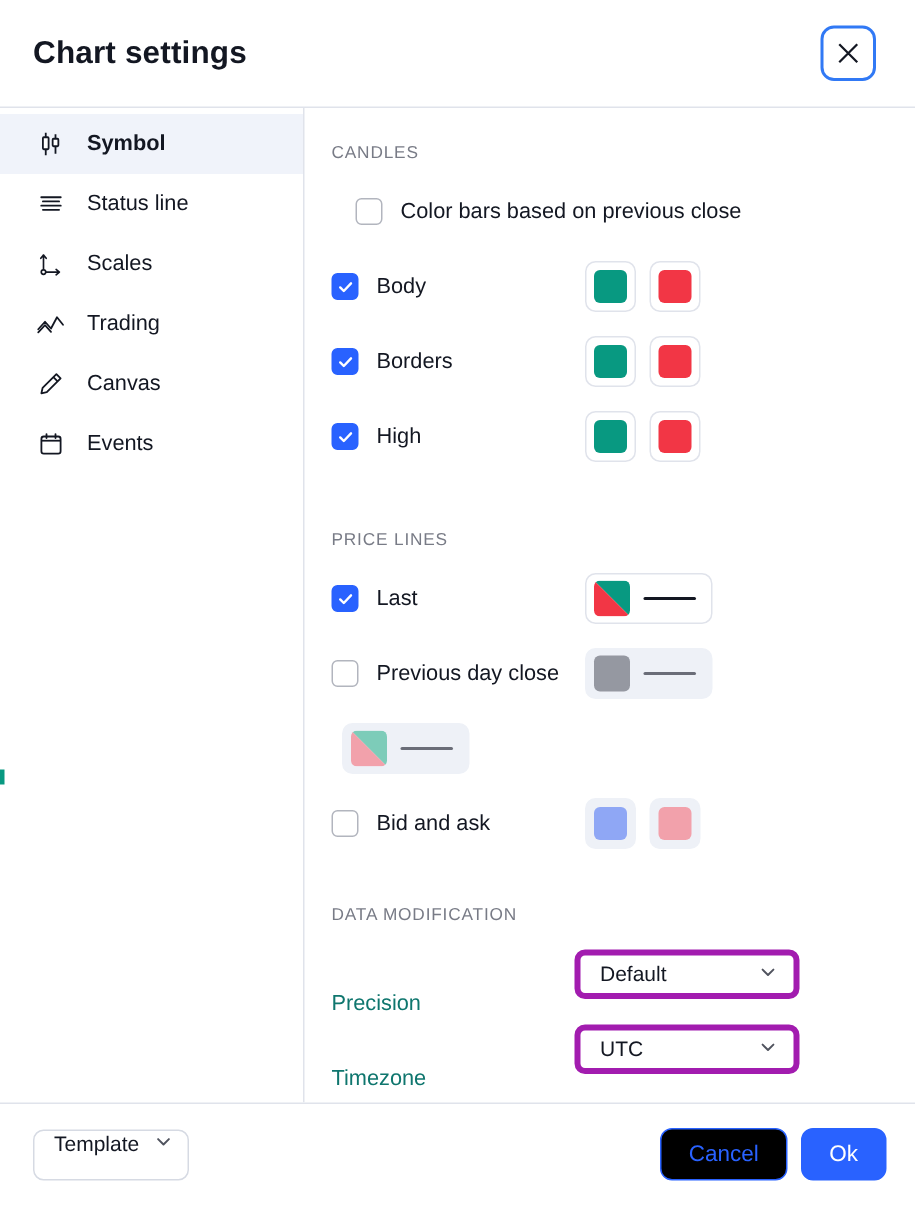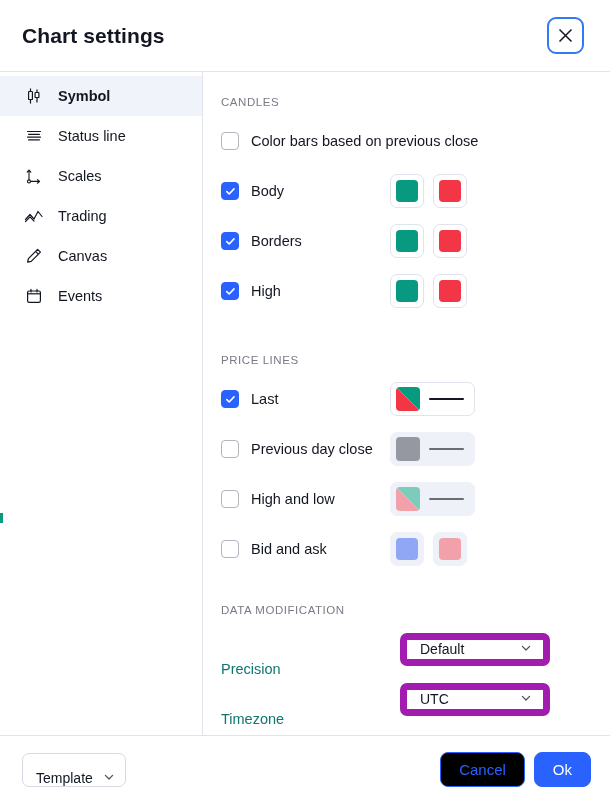--- a/index.html
+++ b/index.html
@@ -166,21 +166,21 @@
     border: 1.6px solid #2962ff;
   }
   .cb.on svg { display: block; }
   .cb-label {
     font-size: 14.5px;
     color: #131722;
     white-space: nowrap;
   }
   .cb-label.wide { width: auto; }
 
-  .row-wide .checkbox-wrap { width: auto; flex: 0 0 auto; }
+  .row-wide .checkbox-wrap { width: auto; flex: 0 0 auto; margin-left: 16px; }
 
   
   .swatches {
     display: flex;
     align-items: center;
     gap: 9px;
     margin-left: 7px;
   }
   .swatch-btn {
     width: 34px;
@@ -251,31 +251,31 @@
     font-size: 14.5px;
     color: #0f766e;
     width: 162px;
     flex: 0 0 162px;
     margin-top: 39px;
   }
   .select-box {
     width: 150px;
     height: 33px;
     border-radius: 7px;
-    border: 7px solid #a21caf;
+    border: 4px solid #a21caf;
     background: #ffffff;
     box-sizing: border-box;
     display: flex;
     align-items: center;
     justify-content: space-between;
     padding: 0 11px 0 13px;
     font-size: 14px;
     color: #131722;
     cursor: pointer;
-    margin-left: 17px;
+    margin-left: 0;
   }
 
   
   .footer {
     height: 68px;
     min-height: 68px;
     border-top: 1px solid #e0e3eb;
     display: flex;
     align-items: center;
     justify-content: space-between;
@@ -283,21 +283,21 @@
     box-sizing: border-box;
     background: #ffffff;
   }
   .template-select {
     height: 34px;
     min-width: 100px;
     border-radius: 7px;
     border: 1px solid #d6dae3;
     background: #ffffff;
     display: flex;
-    align-items: flex-end;
+    align-items: flex-start;
     gap: 10px;
     padding: 0 10px 0 13px;
     font-size: 14px;
     color: #131722;
     box-sizing: border-box;
     cursor: pointer;
   }
   .footer-actions {
     display: flex;
     align-items: center;
@@ -507,24 +507,20 @@
           <span class="cb off"></span>
           <span class="cb-label">Previous day close</span>
         </div>
         <div class="line-widget dim">
           <span class="chip" style="background:#9598a1"></span>
           <span class="line-preview"></span>
         </div>
       </div>
 
       <div class="row">
-        <div class="checkbox-wrap">
-          <span class="cb off"></span>
-          <span class="cb-label">High and low</span>
-        </div>
         <div class="line-widget dim">
           <span class="chip split-chip">
             <svg width="24" height="24" viewBox="0 0 24 24">
               <path d="M0 0 H24 V24 Z" fill="#7dccb9"></path>
               <path d="M0 0 V24 H24 Z" fill="#f2a1ab"></path>
             </svg>
           </span>
           <span class="line-preview"></span>
         </div>
       </div>

